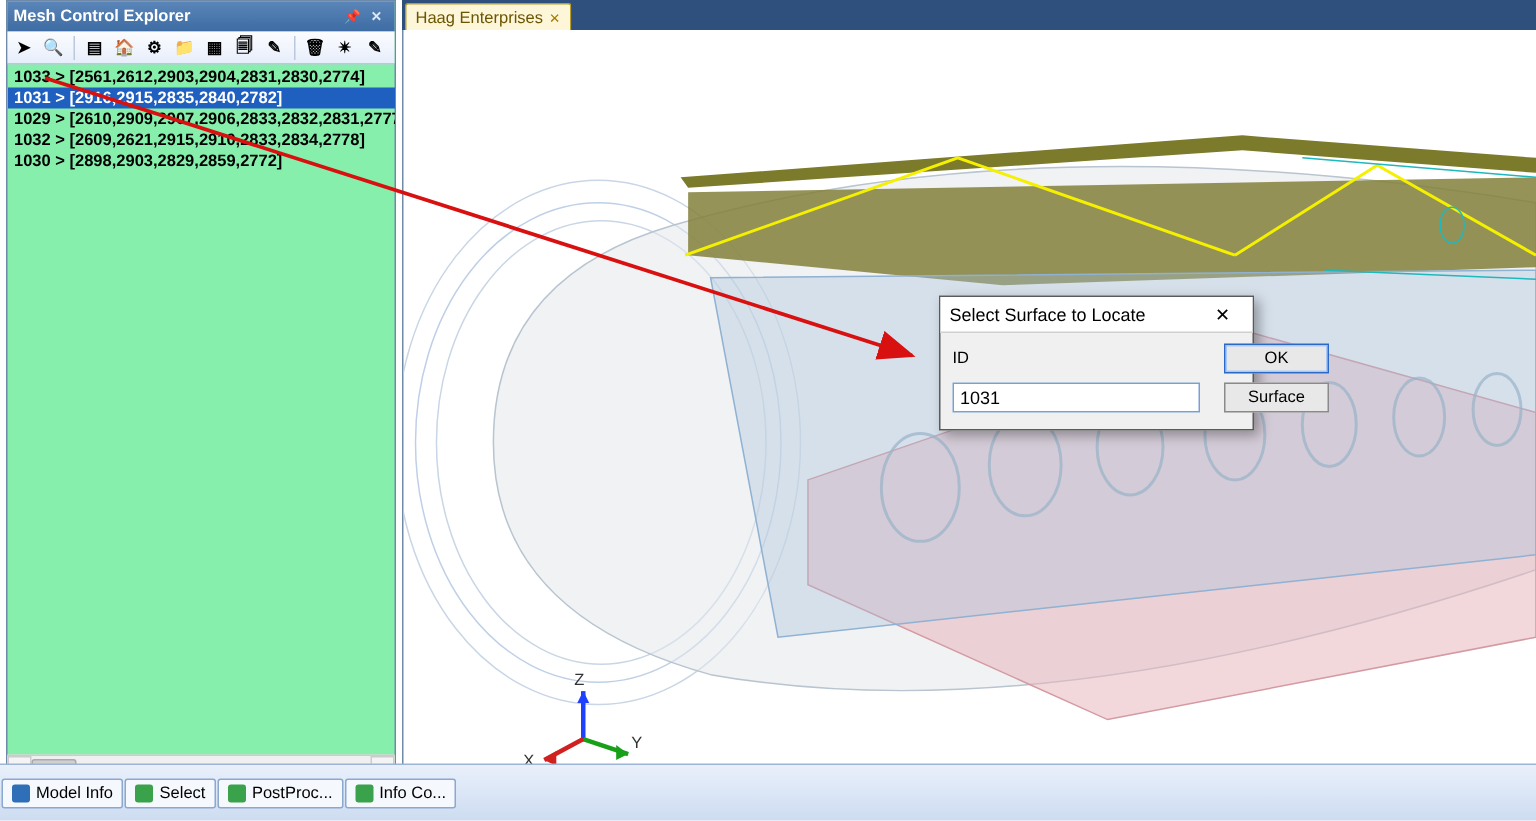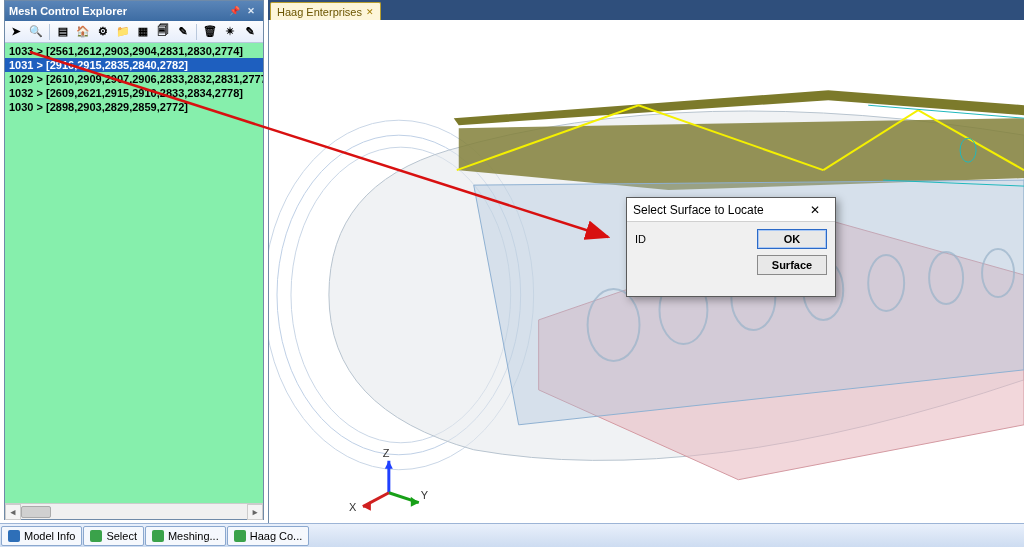--- a/index.html
+++ b/index.html
@@ -28,28 +28,28 @@
 
   
   .viewport { position:absolute; left:268px; top:20px; right:0; bottom:24px; background:#ffffff; border-left:1px solid #6f8aa8; overflow:hidden; }
   .viewport svg { width:100%; height:100%; }
 
   
   .dialog { position:absolute; left:600px; top:197px; width:210px; border:1px solid #5a5a5a; background:#f0f0f0; box-shadow: 3px 3px 8px rgba(0,0,0,0.35); font-size:12px;margin-left:26px; }
   .dialog-titlebar { height:24px; background:#fff; border-bottom:1px solid #d0d0d0; display:flex; align-items:center; padding:0 6px; }
   .dialog-titlebar .dt { flex:1; font-size:12px; }
   .dialog-titlebar .dx { width:28px; height:18px; display:flex; align-items:center; justify-content:center; font-size:12px; cursor:pointer; }
-  .dialog-body { padding:6px 8px 20px 8px; display:grid; grid-template-columns: 1fr 70px; grid-auto-rows: 22px; gap:4px 16px; align-items:center;}
+  .dialog-body { padding:6px 8px 10px 8px; display:grid; grid-template-columns: 1fr 70px; grid-auto-rows: 22px; gap:4px 16px; align-items:center;}
   .dialog-body label { font-size:11px; grid-column:1; }
   .dialog-body input[type=text] { grid-column:1; height:20px; border:1px solid #7a9fd4; padding:0 4px; font-size:12px; background:#fff; }
-  .dialog-body button { grid-column:2; height:20px; font-size:11px; border:1px solid #8a8a8a; background:#e8e8e8; cursor:pointer;font-weight:bold; }
+  .dialog-body button { grid-column:2; height:20px; font-size:11px; border:1px solid #8a8a8a; background:#e8e8e8; cursor:pointer; }
   .dialog-body button.primary { border:1px solid #2b69c7; box-shadow: inset 0 0 0 1px #a9c8f5; }
 
   
-  .statusbar { position:absolute; left:0; right:0; bottom:0; height:24px; background: linear-gradient(#e9f0fb,#cddcf1); border-top:1px solid #9cb4d6; display:flex; align-items:center; padding:0 1px; gap:1px; overflow:hidden;}
+  .statusbar { position:absolute; left:0; right:0; bottom:0; height:38px; background: linear-gradient(#e9f0fb,#cddcf1); border-top:1px solid #9cb4d6; display:flex; align-items:center; padding:0 1px; gap:1px; overflow:hidden;}
   .stab { height:20px; border:1px solid #8ba8cf; background:#f5f8fd; padding:0 6px; font-size:11px; display:flex; align-items:center; gap:4px; border-radius:2px; cursor:pointer; }
   .sicon { width:12px; height:12px; border-radius:2px; display:inline-block; }
 
   
   .anno-line { position:absolute; pointer-events:none; }
 </style>
 </head>
 <body>
 
 <div class="panel">
@@ -157,34 +157,35 @@
 </svg>
 
 <div class="dialog">
   <div class="dialog-titlebar">
     <span class="dt">Select Surface to Locate</span>
     <span class="dx">✕</span>
   </div>
   <div class="dialog-body">
     <label>ID</label>
     <button class="primary">OK</button>
+    <input type="text" value="1031" style="">
     <button>Surface</button>
   </div>
 </div>
 
 <div class="statusbar" id="statusbar">
     <div class="stab">
       <span class="sicon" style="background: rgb(46, 111, 184);"></span>
       <span>Model Info</span>
     </div>
     <div class="stab">
       <span class="sicon" style="background: rgb(58, 162, 74);"></span>
       <span>Select</span>
     </div>
     <div class="stab">
       <span class="sicon" style="background: rgb(58, 162, 74);"></span>
-      <span>Meshing...</span>
+      <span>PostProc...</span>
     </div>
     <div class="stab">
       <span class="sicon" style="background: rgb(58, 162, 74);"></span>
-      <span>Haag Co...</span>
+      <span>Info Co...</span>
     </div>
   </div>
 
 </body></html>

